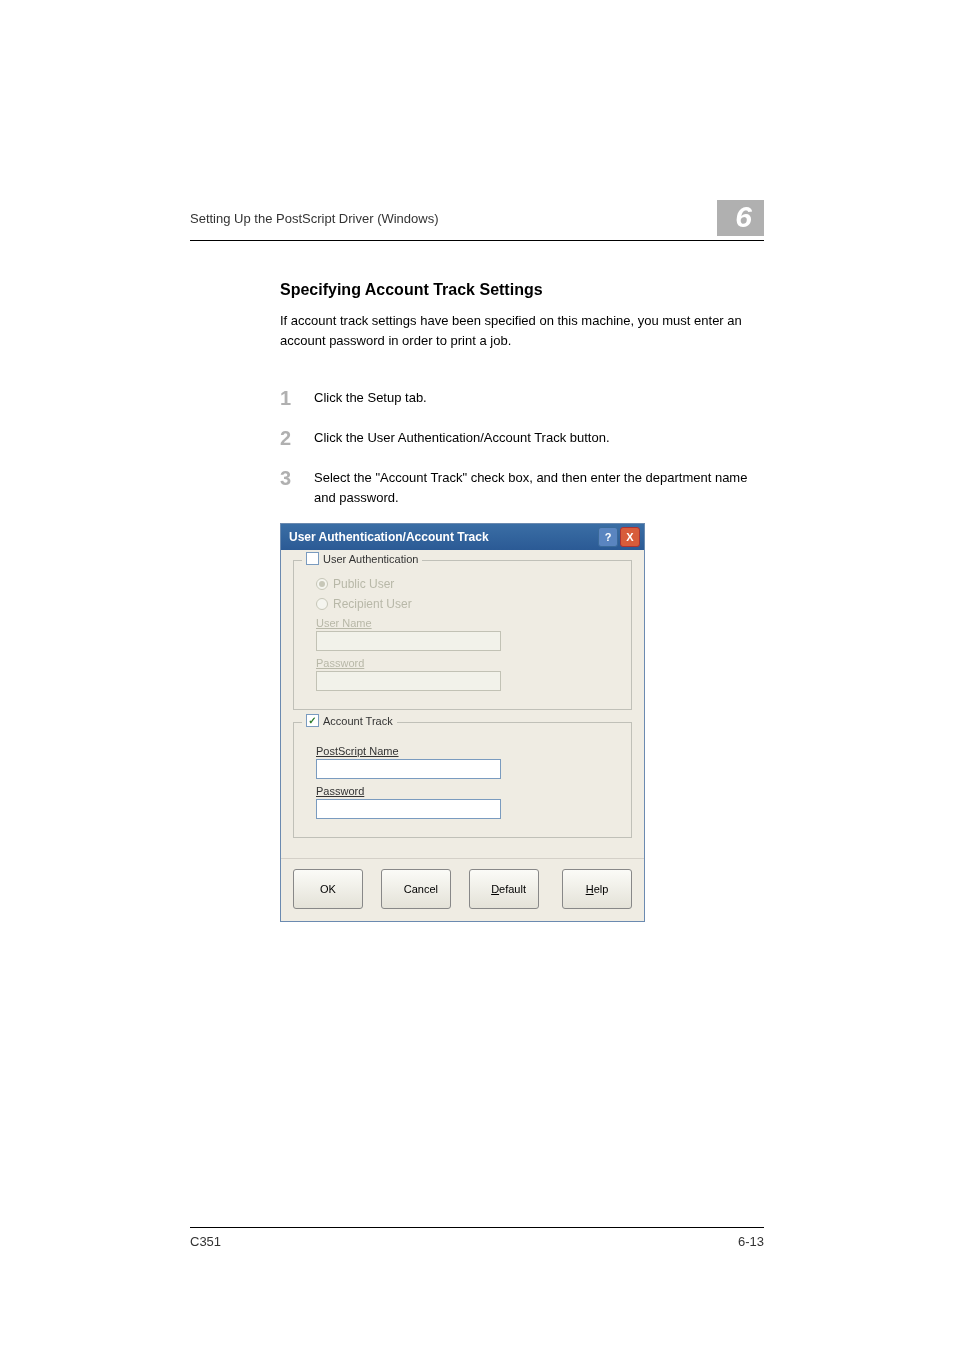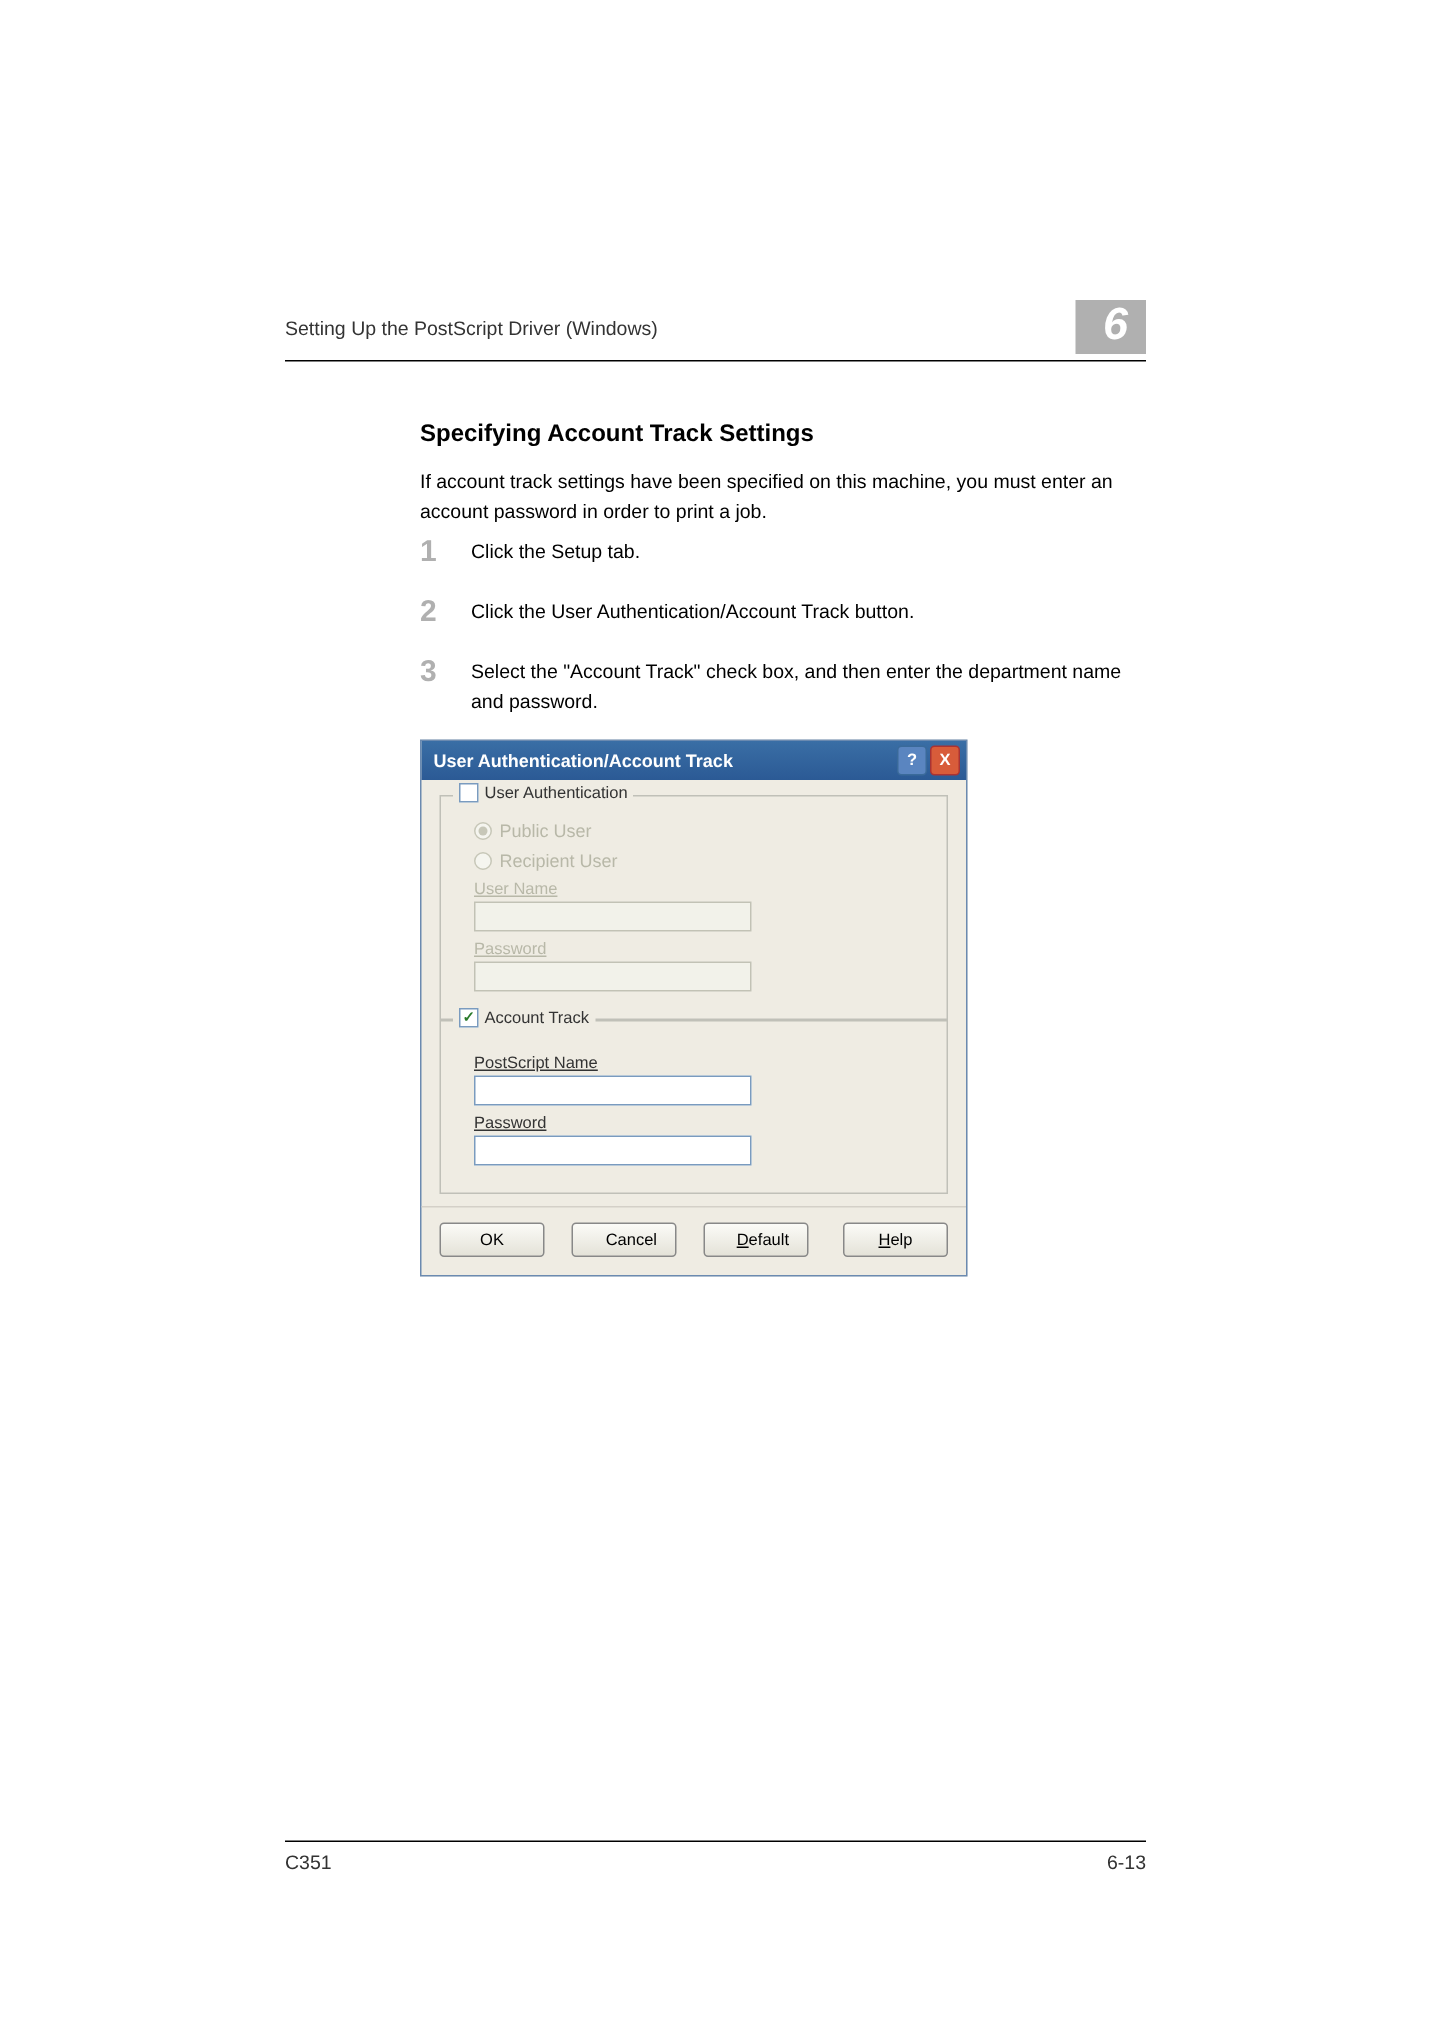--- a/index.html
+++ b/index.html
@@ -45,21 +45,21 @@
     .section-heading {
       font-size: 16px;
       font-weight: bold;
       color: #000;
       margin-bottom: 12px;
     }
     .intro-text {
       font-size: 13px;
       color: #000;
       line-height: 1.5;
-      margin-bottom: 6px;
+      margin-bottom: 36px;
     }
     .step {
       display: flex;
       align-items: flex-start;
       margin-bottom: 16px;
     }
     .step-num {
       font-size: 20px;
       font-weight: bold;
       color: #b0b0b0;
@@ -111,20 +111,21 @@
     .titlebar-btn.help-b {
       background: #5a85c0;
       border-color: #3a6a9a;
     }
     .dialog-body {
       padding: 10px 12px 8px 12px;
     }
     .group {
       border: 1px solid #c0c0b8;
       padding: 14px 12px 18px 12px;
+      margin-bottom: 12px;
       background: #efece3;
       position: relative;
     }
     .group-check {
       position: absolute;
       top: -9px;
       left: 8px;
       background: #efece3;
       padding: 0 4px;
       display: flex;
@@ -202,21 +203,21 @@
     }
     .dialog-footer {
       border-top: 1px solid #d4d0c8;
       padding: 10px 12px 12px 12px;
       display: flex;
       gap: 6px;
       justify-content: flex-start;
     }
     .dlg-btn {
       min-width: 70px;
-      height: 23px;
+      height: 40px;
       border: 1px solid #888;
       background: linear-gradient(to bottom, #fbfbf7, #e4e2d8);
       border-radius: 3px;
       font-size: 11px;
       color: #000;
       cursor: pointer;
       display: inline-flex;
       align-items: center;
       justify-content: center;
       padding: 0 12px;

